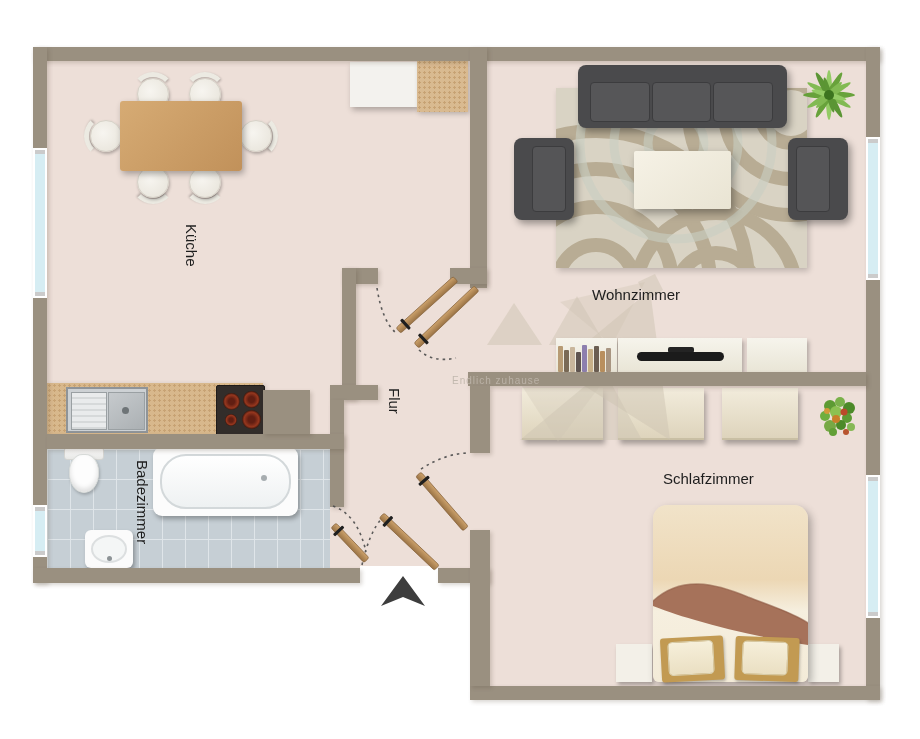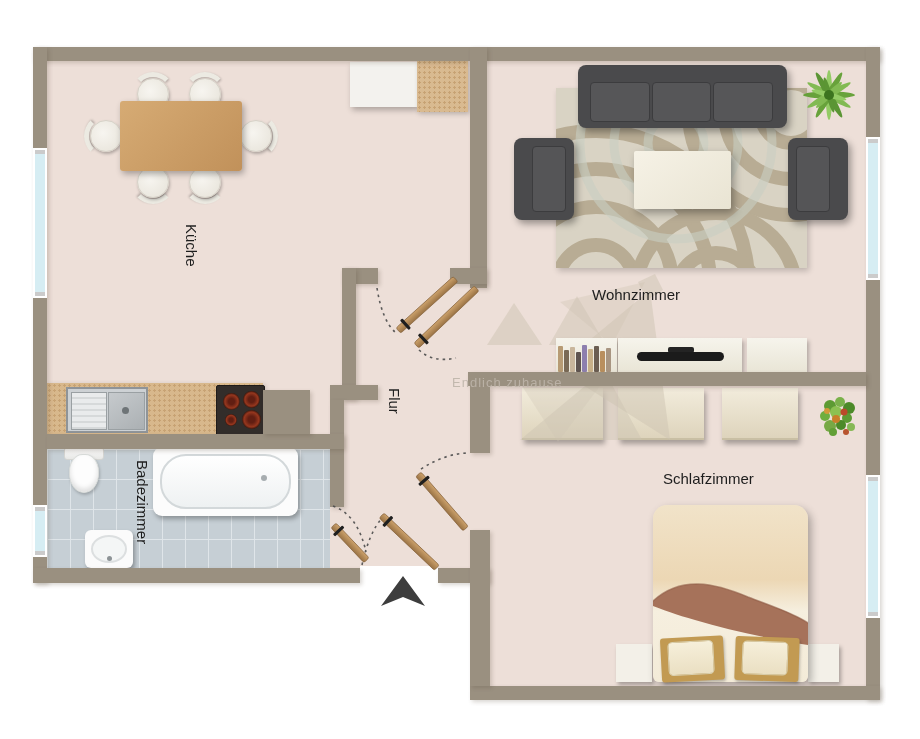--- a/index.html
+++ b/index.html
@@ -12,21 +12,21 @@
   .wall{position:absolute;background:var(--wall,#9a9080);z-index:24;box-shadow:2px 2px 4px rgba(80,70,50,.22);}
   .win{position:absolute;background:var(--window,#d6edf3);border:2px solid #ffffff;box-sizing:border-box;z-index:25;}
   .win::before,.win::after{content:"";position:absolute;left:0;right:0;height:4px;background:#cbcbcb;}
   .win::before{top:0;}.win::after{bottom:0;}
   .gap-white{position:absolute;background:#ffffff;z-index:23;}
   .furn{position:absolute;z-index:20;}
   .shadowed{box-shadow:2px 3px 6px rgba(0,0,0,.28);}
   .label{position:absolute;z-index:29;color:var(--label,#1d1d1d);font-size:15px;white-space:nowrap;}
   .vlabel{writing-mode:vertical-rl;}
   .wm-title{position:absolute;z-index:28;color:var(--watermark,#c6c0b7);font-size:23px;letter-spacing:1px;opacity:.9;white-space:nowrap;}
-  .wm-tag{position:absolute;z-index:28;color:#beb5aa;font-size:13px;letter-spacing:1px;opacity:.9;white-space:nowrap;}
+  .wm-tag{position:absolute;z-index:28;color:#beb5aa;font-size:10px;letter-spacing:1px;opacity:.9;white-space:nowrap;}
   .bird{position:absolute;left:0;top:0;z-index:18;pointer-events:none;}
   .doors-svg{position:absolute;left:0;top:0;z-index:26;pointer-events:none;}
   
   .table{position:absolute;left:120px;top:101px;width:122px;height:70px;border-radius:3px;
     background:linear-gradient(135deg,#d6ab74,#c1915a);z-index:20;box-shadow:2px 3px 6px rgba(0,0,0,.3);}
   .chair{position:absolute;width:40px;height:40px;z-index:19;}
   .chair .back{position:absolute;left:-2px;top:-2px;width:44px;height:44px;border-radius:50%;
     border:5px solid transparent;border-top-color:#eceae2;box-sizing:border-box;
     filter:drop-shadow(1px 1px 1px rgba(0,0,0,.25));}
   .chair .seat{position:absolute;inset:4px;border-radius:50%;border:1px solid #d6d2c8;

